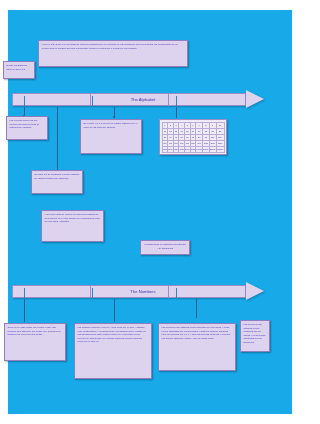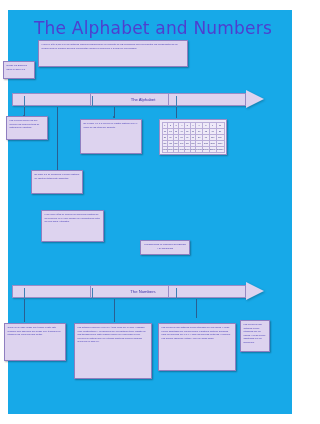--- a/index.html
+++ b/index.html
@@ -121,21 +121,20 @@
     padding: 0;
   }
 </style>
 </head>
 <body>
 
 <div id="canvas">
 
   <div class="poster"></div>
 
-  <div class="title">The Alphabet and Numbers</div>
 
   <div class="note" style="left:38px; top:40px; width:150px; height:27px; font-size:2.4px; line-height:1.7;">Hacia el año 2,700 a.C los antiguos egipcios desarrollaron un conjunto de 22 jeroglíficos para representar las consonantes de su lengua más un símbolo 23 para representar vocales al comienzo o al final de una palabra.</div>
 
   <div class="note" style="left:3px; top:61px; width:32px; height:18px; font-size:2.4px;">Desde los Egipcios hacia el 3000 a.C</div>
 
   <div class="arrow-wrap" style="left:12px; top:93px; width:262px; height:14px;">
     <div class="arrow-bar" style="width:234px;"></div>
     <div class="arrow-head" style="left:234px;"></div>
     <div class="seg-div" style="left:78px; top:0; height:13px;"></div>
     <div class="seg-div" style="left:156px; top:0; height:13px;"></div>

